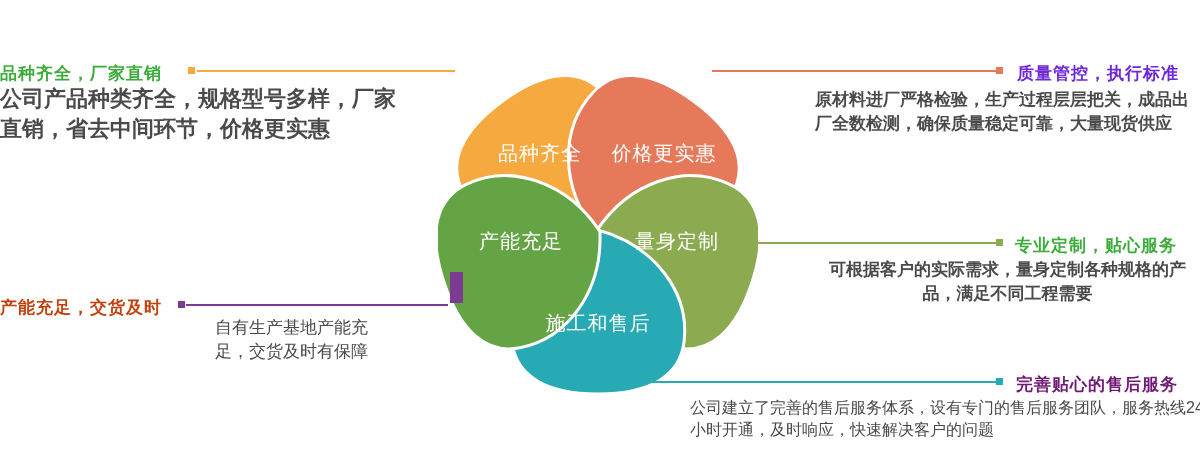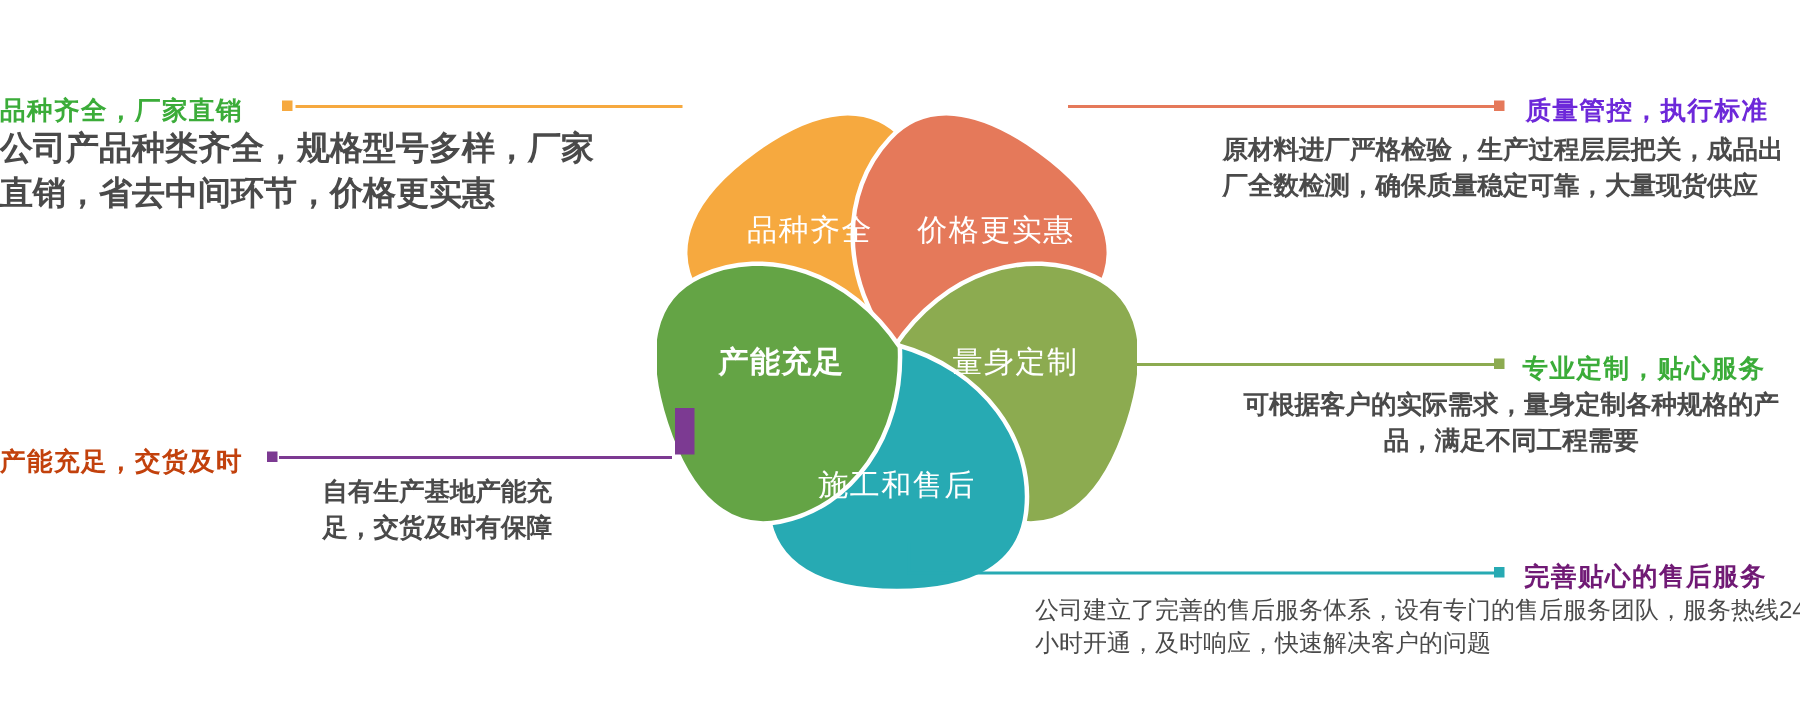--- a/index.html
+++ b/index.html
@@ -17,21 +17,21 @@
   .petal-label {
     position: absolute;
     color: #ffffff;
     font-size: 20px;
     letter-spacing: 1px;
     text-align: center;
     width: 150px;
   }
   #lbl-variety  { left: 465px; top: 140px; }
   #lbl-quality  { left: 589px; top: 140px; }
-  #lbl-capacity { left: 446px; top: 228px; font-weight: bold; }
+  #lbl-capacity { left: 446px; top: 228px; }
   #lbl-custom   { left: 602px; top: 228px; }
   #lbl-service  { left: 523px; top: 310px; }
 
   
   .line { position: absolute; height: 2px; }
   .vline { position: absolute; width: 2px; }
   .sq { position: absolute; width: 7px; height: 7px; }
 
   #line-variety  { left: 197px; top: 70px;  width: 258px; background: #F6A93F; }
   #sq-variety    { left: 188px; top: 67px;  background: #F6A93F; }
@@ -62,21 +62,21 @@
   #h-quality  { left: 1017px; top: 62px;  color: #6d28d9; }
   #h-custom   { left: 1015px; top: 234px; color: #3BAC39; font-family: Liberation Serif, serif; }
   #h-capacity { left: 0px;    top: 296px; color: #c2410c; }
   #h-service  { left: 1016px; top: 373px; color: #701a75; }
 
   
   .body-text { position: absolute; color: #4a4a4a; line-height: 1.4; }
   #b-variety  { left: 0px;   top: 84px;  width: 400px; font-size: 22px; font-weight: bold; line-height: 1.35; }
   #b-quality  { left: 815px; top: 88px;  width: 385px; font-size: 17px; font-weight: bold; }
   #b-custom   { left: 815px; top: 258px; width: 385px; font-size: 17px; font-weight: bold; text-align: center; }
-  #b-capacity { left: 215px; top: 316px; width: 182px; font-size: 17px; font-weight: bold; }
+  #b-capacity { left: 215px; top: 316px; width: 182px; font-size: 17px; font-weight: normal; }
   #b-service  { left: 690px; top: 397px; width: 515px; font-size: 16px; }
 </style>
 </head>
 <body>
 
 <svg id="flower" class="abs" width="320" height="340" viewBox="0 0 320 340">
   <g transform="translate(160,172)">
     <path transform="rotate(-36)" stroke="#ffffff" stroke-width="3" d="M 0 2 C -58 -14 -92 -62 -86 -110 C -82 -144 -52 -162 0 -162 C 52 -162 82 -144 86 -110 C 92 -62 58 -14 0 2 Z" fill="#F6A93F"></path>
     <path transform="rotate(36)" stroke="#ffffff" stroke-width="3" d="M 0 2 C -58 -14 -92 -62 -86 -110 C -82 -144 -52 -162 0 -162 C 52 -162 82 -144 86 -110 C 92 -62 58 -14 0 2 Z" fill="#E5795A"></path>
     <path transform="rotate(108)" stroke="#ffffff" stroke-width="3" d="M 0 2 C -58 -14 -92 -62 -86 -110 C -82 -144 -52 -162 0 -162 C 52 -162 82 -144 86 -110 C 92 -62 58 -14 0 2 Z" fill="#8CAB50"></path>

